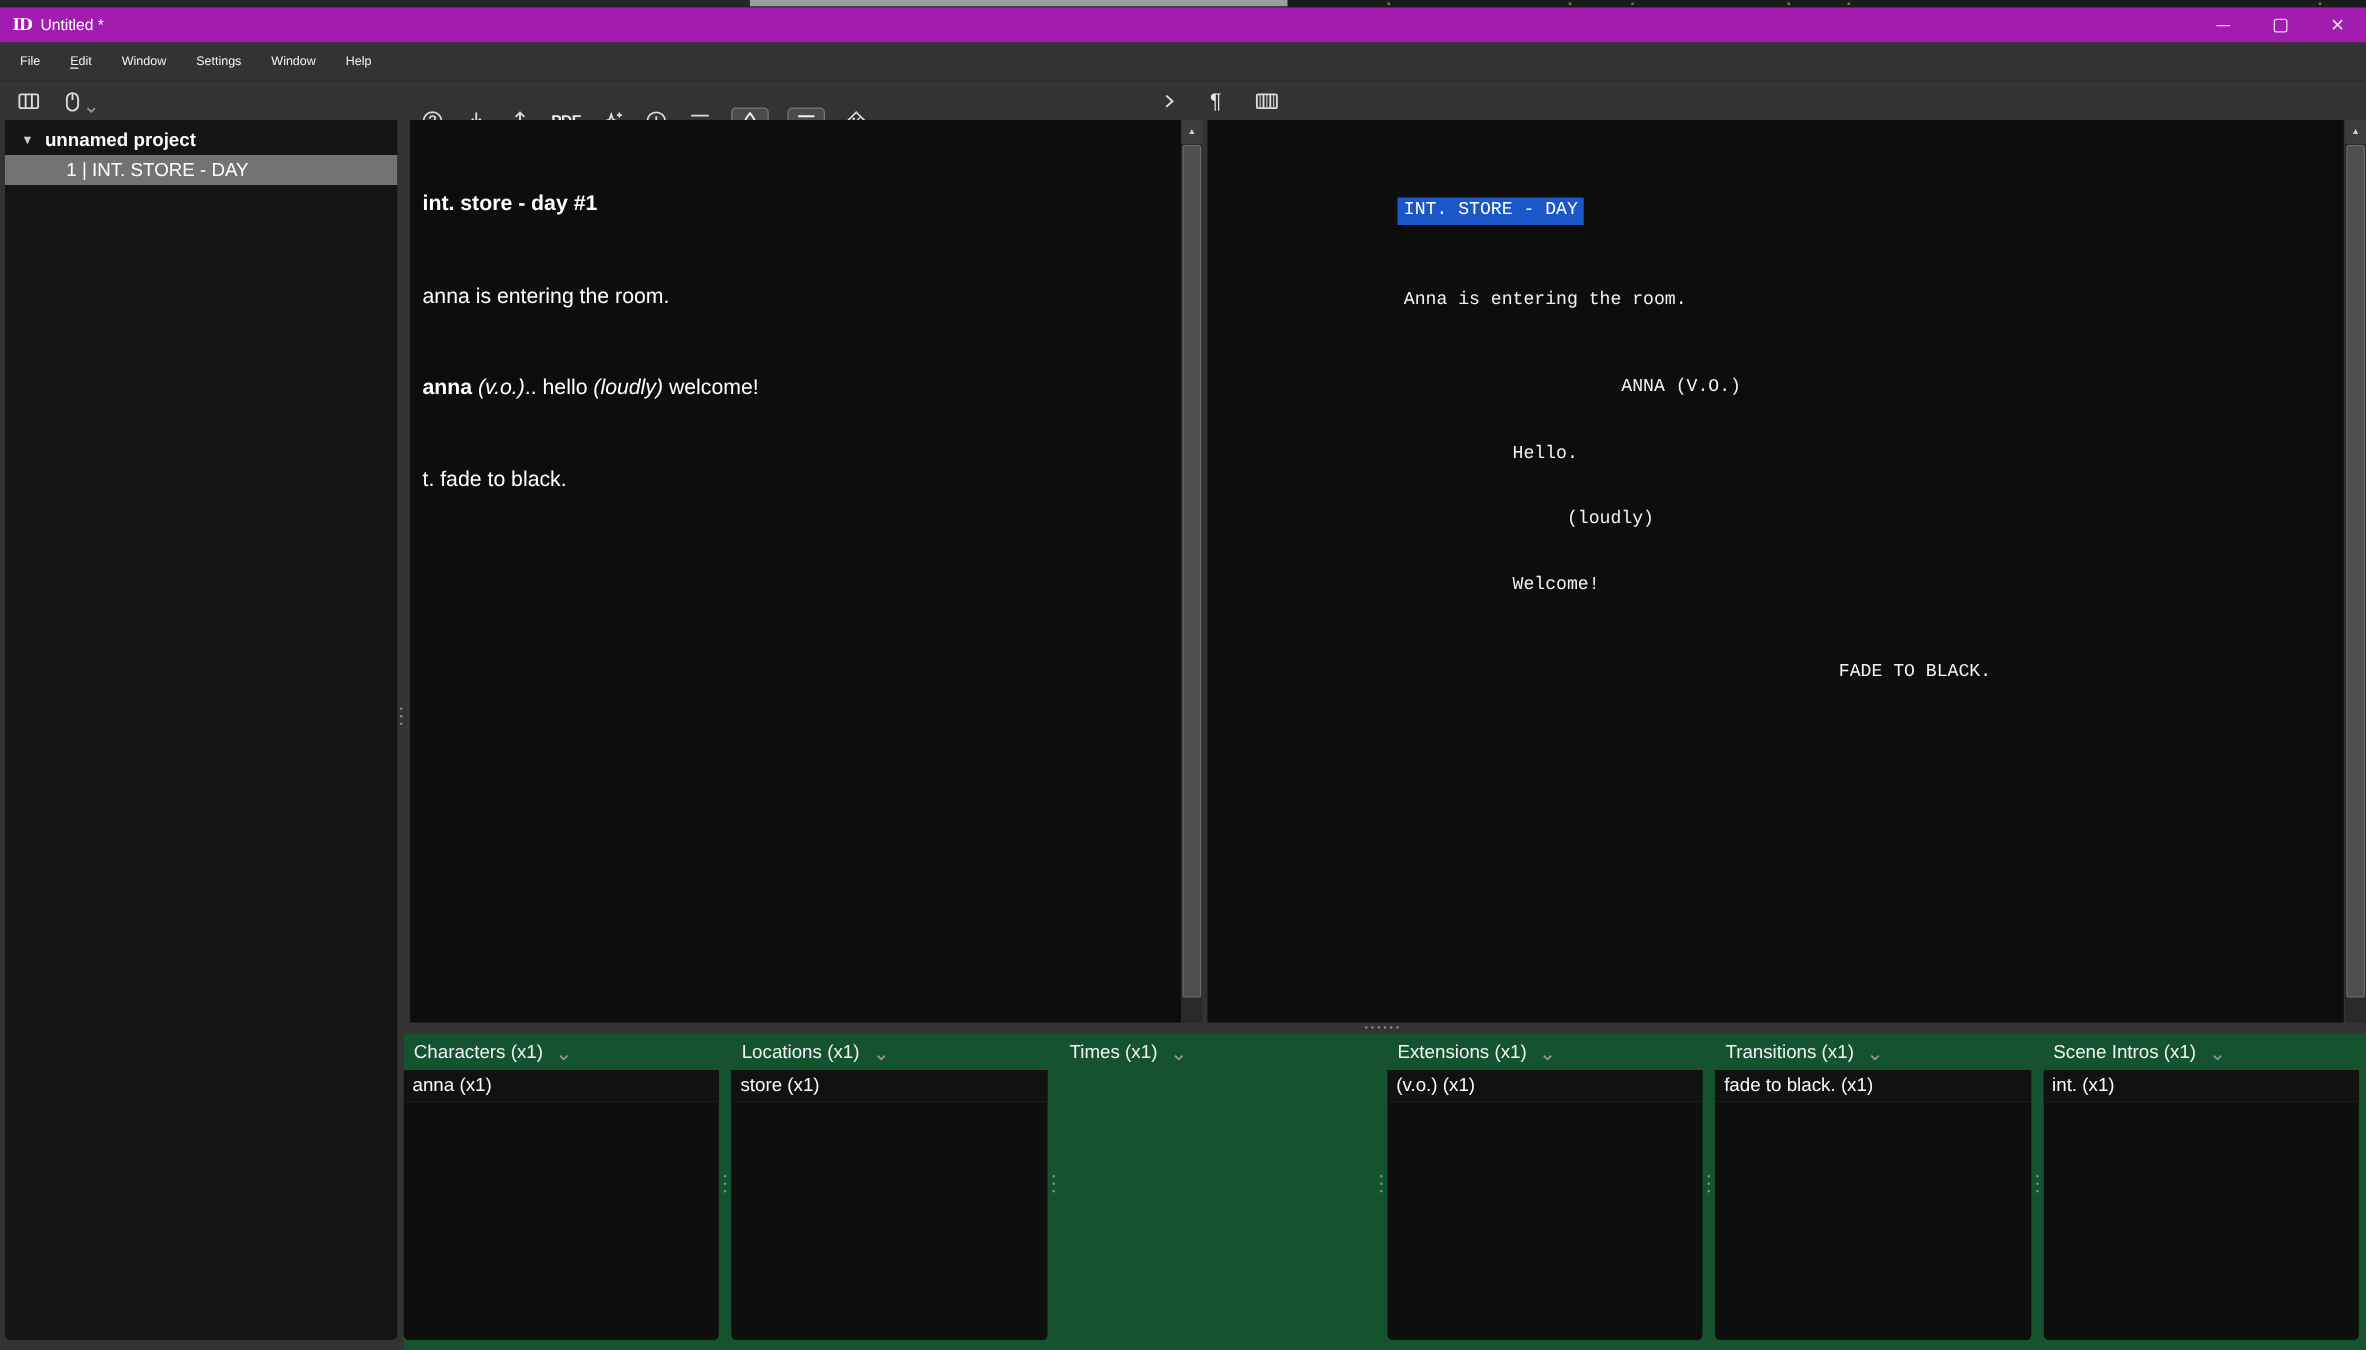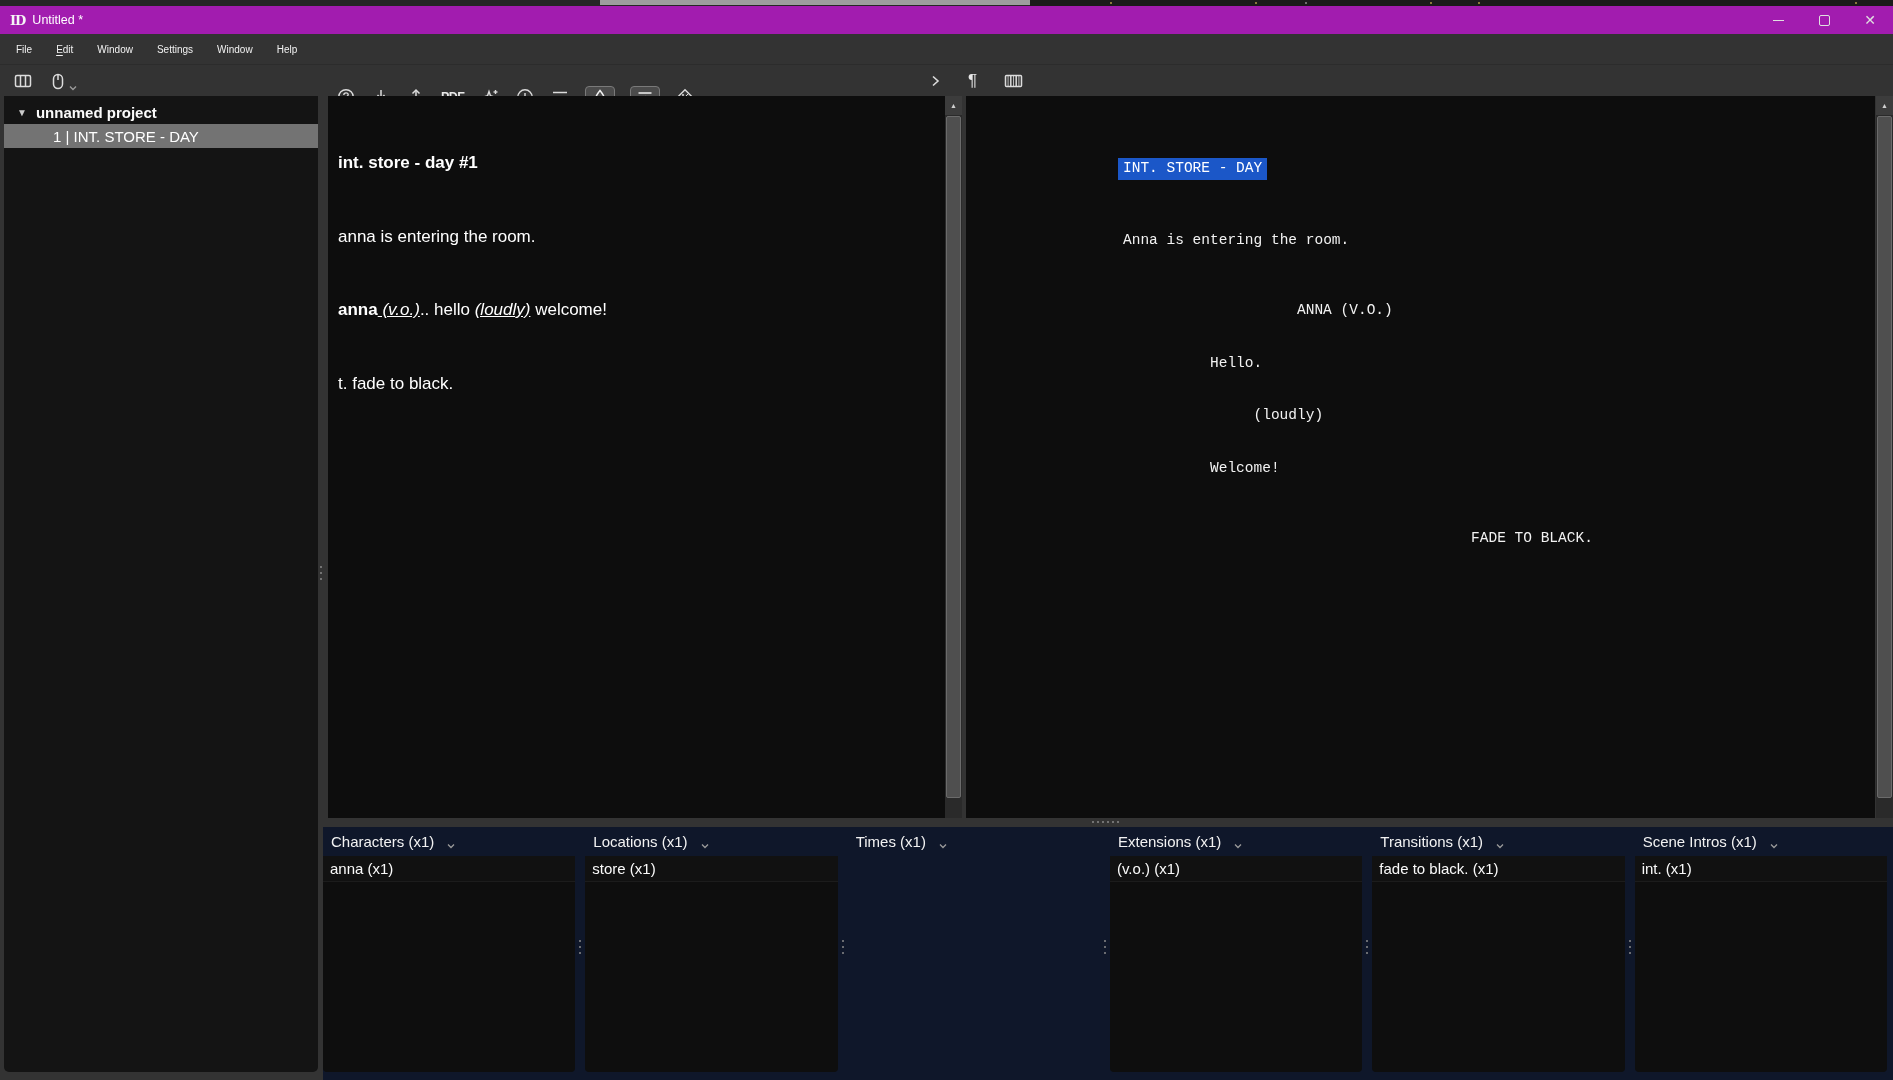--- a/index.html
+++ b/index.html
@@ -57,21 +57,21 @@
     font-weight:bold; font-size:15px; color:#fafafa; }
   .tree-caret { color:#cccccc; font-size:10px; margin-right:9px; }
   .tree-scene { height:24px; background:#737373; color:#ffffff; display:flex; align-items:center;
     padding-left:49px; font-size:15px; }
 
   
   .editor { position:absolute; left:328px; top:96px; width:617px; height:722px; background:#0d0d0d; }
   .editor-inner { padding:6px 12px 0 10px; font-size:17px; line-height:24.5px; color:#ffffff;
     white-space:pre-wrap; }
   .ed-bold { font-weight:bold; }
-  .ed-italic { font-style:italic;text-decoration:underline; }
+  .ed-italic { font-style:italic; }
 
   
   .vscroll { position:absolute; top:96px; width:17px; height:722px; background:#2a2a2a; }
   .vscroll.ed { left:945px; }
   .vscroll.pv { left:1876px; }
   .sb-btn { position:absolute; left:0; width:17px; height:19px; background:#3c3c3c;
     display:flex; align-items:center; justify-content:center; color:#cfcfcf; font-size:7px; }
   .sb-btn.top { top:0; }
   .sb-btn.bottom { bottom:0; }
   .sb-thumb { position:absolute; left:1px; right:1px; top:20px; bottom:20px;
@@ -91,21 +91,21 @@
   
   .v-dots { position:absolute; width:2px; display:flex; flex-direction:column; gap:4px; }
   .v-dots i { width:2px; height:2px; background:#8a8a8a; border-radius:50%; }
   .h-dots { position:absolute; display:flex; gap:3px; }
   .h-dots i { width:2px; height:2px; background:#8a8a8a; border-radius:50%; }
   .sidebar-splitter { left:320px; top:566px; }
   .main-hsplit-dots { left:1092px; top:821px; }
 
   
   .bottom { position:absolute; left:323px; top:827px; width:1570px; height:253px;
-    background:#0f172a; display:flex; gap:10px; padding:0 6px 8px 0; }
+    background:#14532d; display:flex; gap:10px; padding:0 6px 8px 0; }
   .panel { flex:1; display:flex; flex-direction:column; min-width:0; }
   .panel-header { height:29px; display:flex; align-items:center; padding-left:8px;
     font-size:15px; color:#f2f2f2; }
   .panel-caret { margin-left:13px; margin-top:8px; color:#9a9a9a; display:flex; }
   .panel-list { flex:1; background:#0e0e0e; border-radius:0 0 4px 4px; overflow:hidden; }
   .panel-item { height:26px; display:flex; align-items:center; padding-left:7px; font-size:15px;
     color:#fafafa; background:#111111; border-bottom:1px solid #1c1c1c; }
   .bgap-dots-1 { left:579px;  top:940px; }
   .bgap-dots-2 { left:842px;  top:940px; }
   .bgap-dots-3 { left:1104px; top:940px; }

